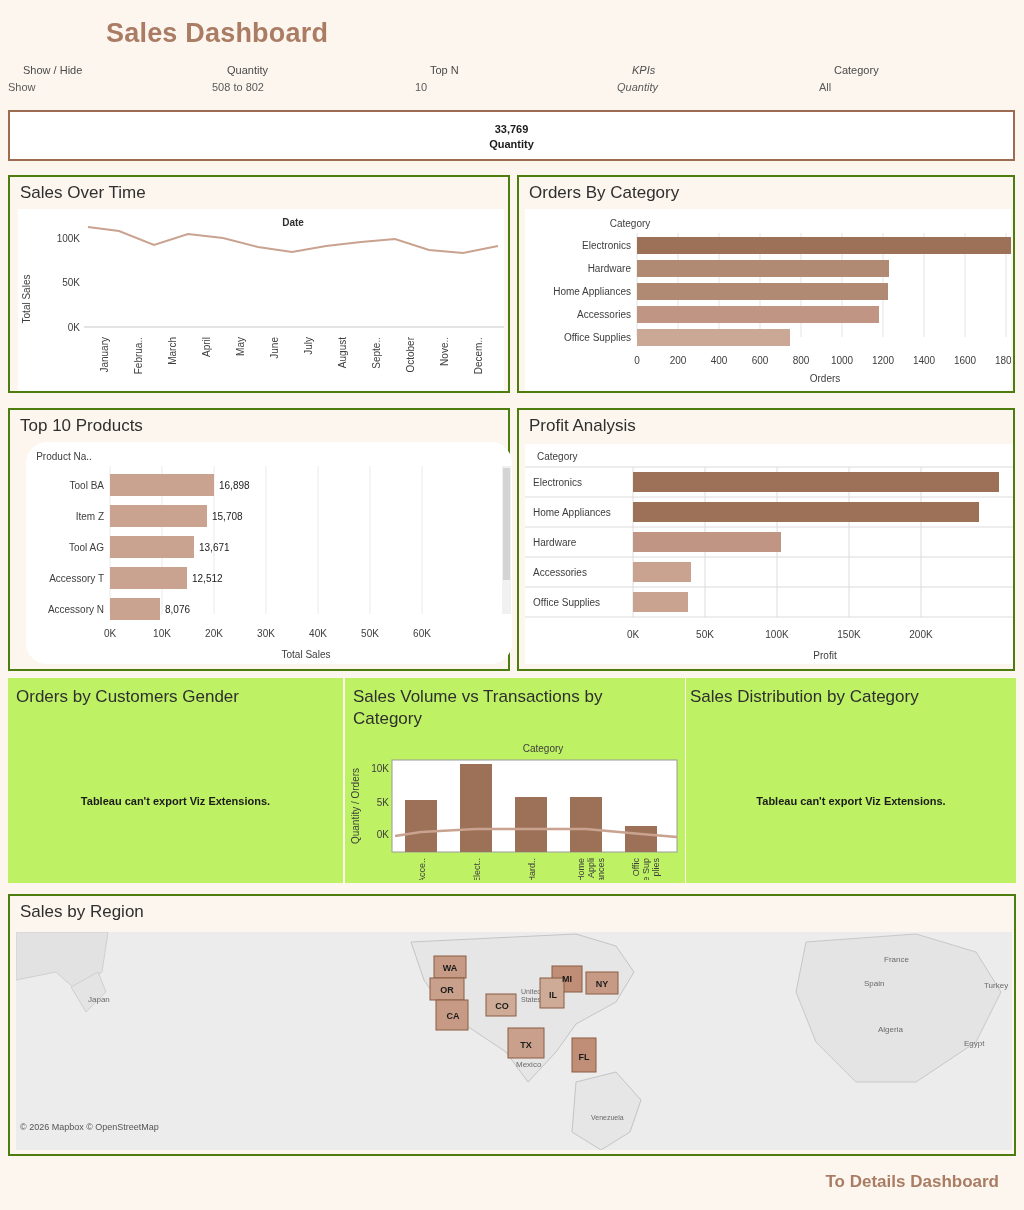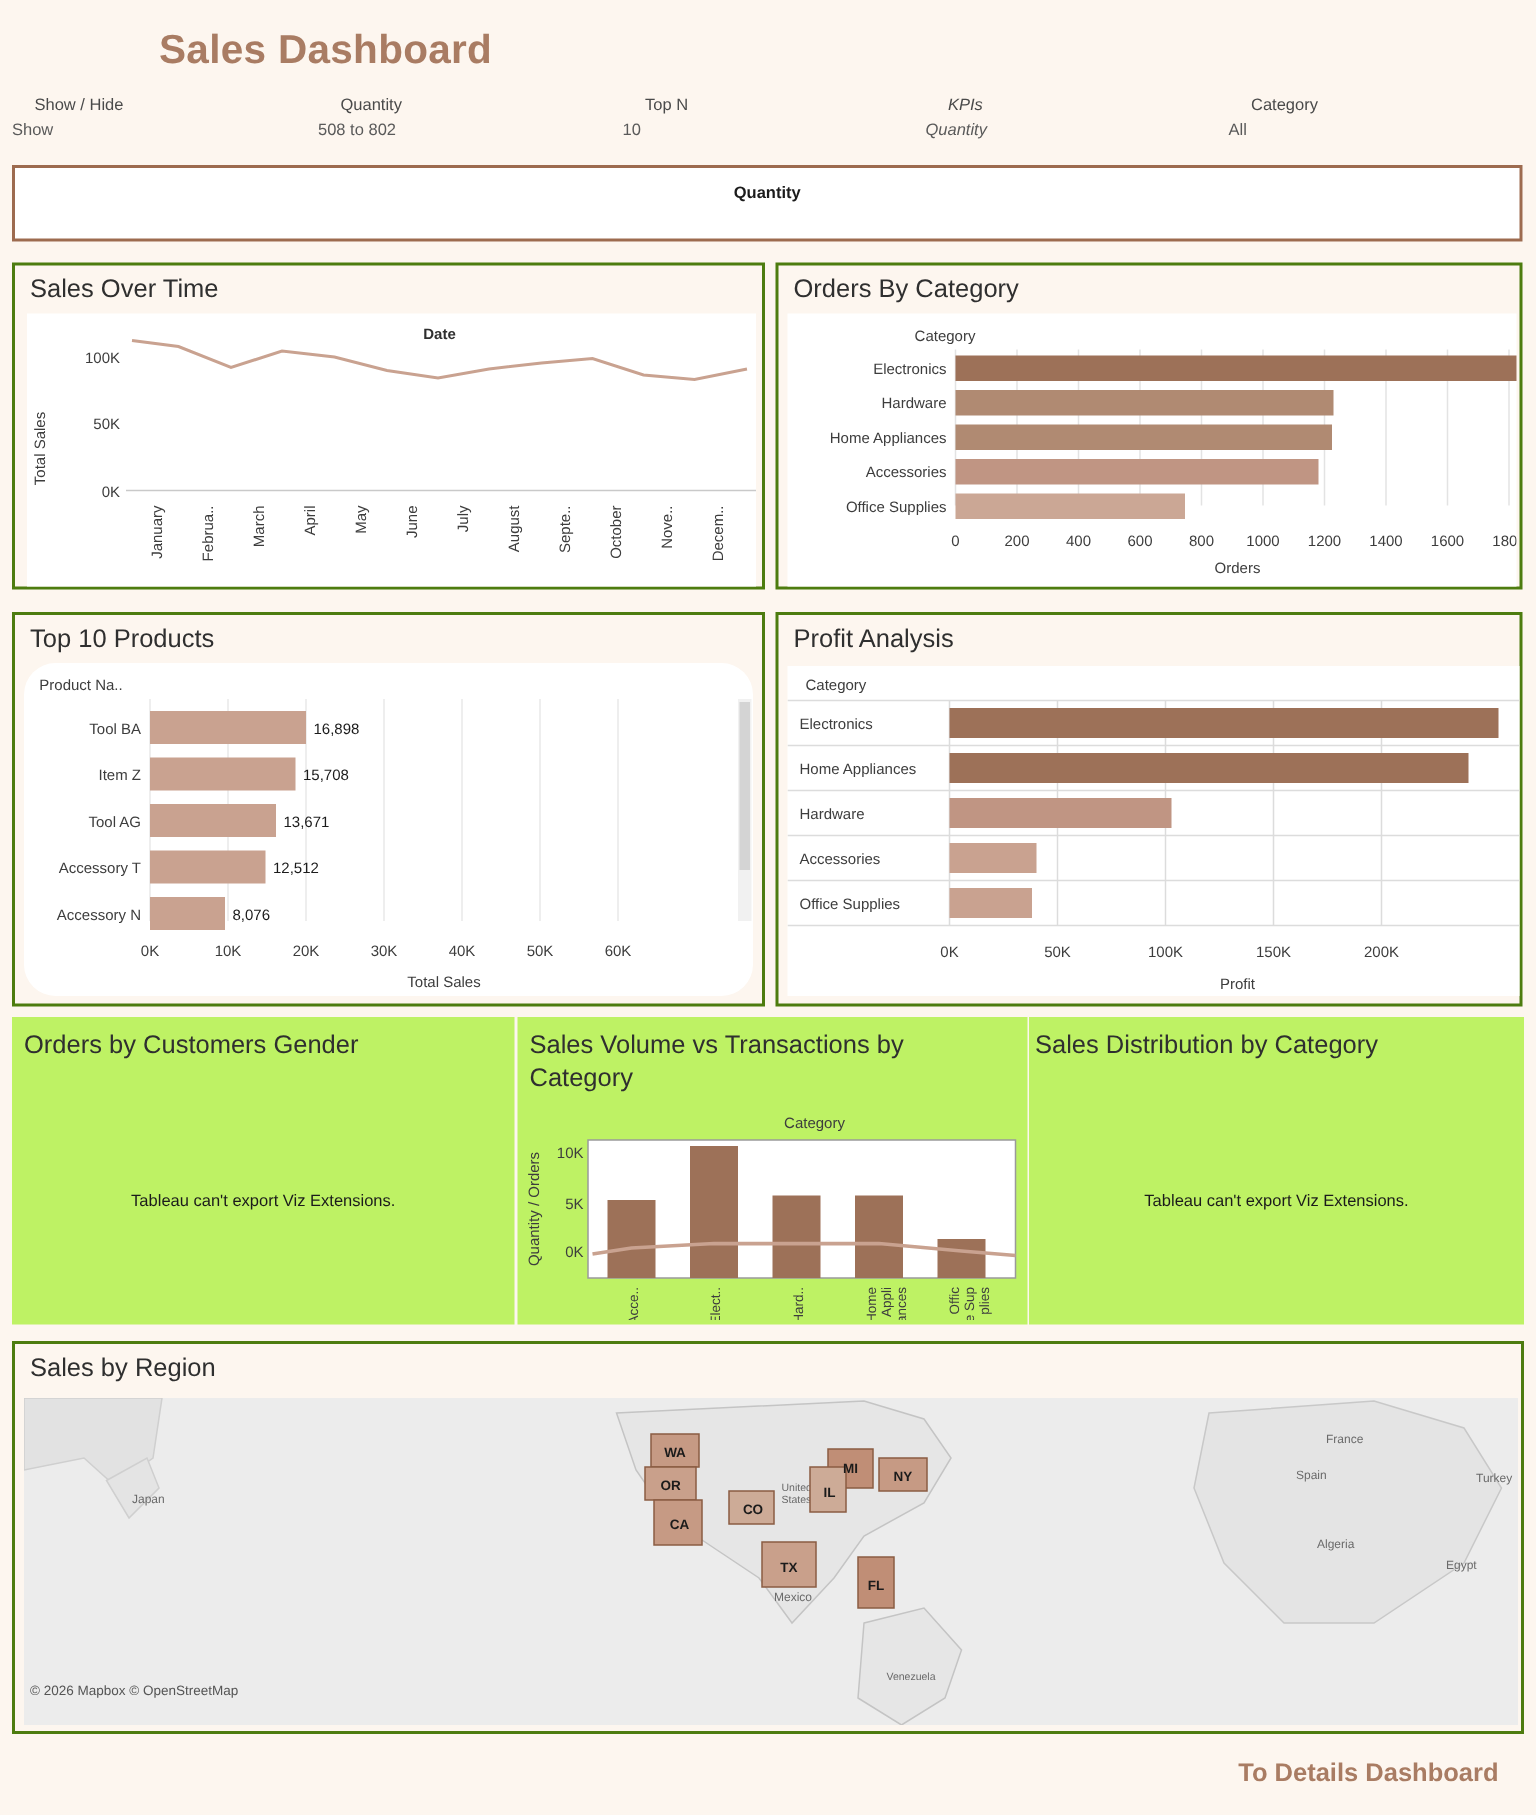--- a/index.html
+++ b/index.html
@@ -43,21 +43,21 @@
     position:absolute;left:10px;top:6px;font-size:17px;color:#2f2f2f;
   }
   .panel-white{
     position:absolute;background:#fff;
   }
 
   .plain-panel{position:absolute;background:#bef264;}
   .plain-title{position:absolute;font-size:17px;color:#2f2f2f;line-height:22px;}
   .noexport{
     position:absolute;left:0;right:0;text-align:center;
-    font-size:11px;color:#1b1b1b;
+    font-size:11px;color:#1b1b1b;font-weight:bold;
   }
 
   svg{display:block;}
 
   .footer-link{
     position:absolute;right:25px;top:1172px;
     font-size:17px;font-weight:bold;color:#a97c63;
   }
   .map-attr{
     position:absolute;left:18px;top:1143px;font-size:9px;color:#555;
@@ -88,20 +88,21 @@
       <div class="fvalue">Quantity</div>
     </div>
     <div class="filter" style="left:819px;top:4px;">
       <div class="flabel">Category</div>
       <div class="fvalue">All</div>
     </div>
   </div>
 
   <div class="kpi-box">
     <div class="kpi-inner">
+      <div>33,769</div>
       <div>Quantity</div>
     </div>
   </div>
 
   <div class="panel" style="left:8px;top:175px;width:502px;height:218px;">
     <div class="panel-title">Sales Over Time</div>
     <div class="panel-white" style="left:8px;top:32px;width:486px;height:182px;">
       <svg width="486" height="182" viewBox="0 0 486 182">
         <text x="275" y="17" font-size="10" font-weight="bold" fill="#2f2f2f" text-anchor="middle" font-family="Liberation Sans, sans-serif">Date</text>
 
@@ -177,21 +178,21 @@
           <text x="440" y="155">1600</text>
           <text x="481" y="155">1800</text>
         </g>
         <text x="300" y="173" font-size="10" fill="#3d3d3d" text-anchor="middle" font-family="Liberation Sans, sans-serif">Orders</text>
       </svg>
     </div>
   </div>
 
   <div class="panel" style="left:8px;top:408px;width:502px;height:263px;">
     <div class="panel-title">Top 10 Products</div>
-    <div class="panel-white" style="left:6px;top:32px;width:486px;height:222px;border-radius:21px;">
+    <div class="panel-white" style="left:16px;top:32px;width:486px;height:222px;border-radius:21px;">
       <svg width="486" height="222" viewBox="0 0 486 222">
         <text x="38" y="18" font-size="10" fill="#3d3d3d" text-anchor="middle" font-family="Liberation Sans, sans-serif">Product Na..</text>
         <g stroke="#e9e9e9" stroke-width="1">
           <line x1="84" y1="24" x2="84" y2="172"></line>
           <line x1="136" y1="24" x2="136" y2="172"></line>
           <line x1="188" y1="24" x2="188" y2="172"></line>
           <line x1="240" y1="24" x2="240" y2="172"></line>
           <line x1="292" y1="24" x2="292" y2="172"></line>
           <line x1="344" y1="24" x2="344" y2="172"></line>
           <line x1="396" y1="24" x2="396" y2="172"></line>

